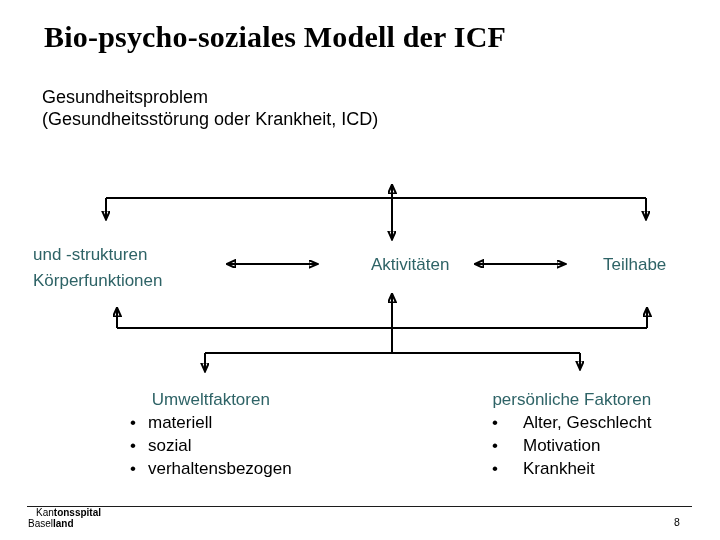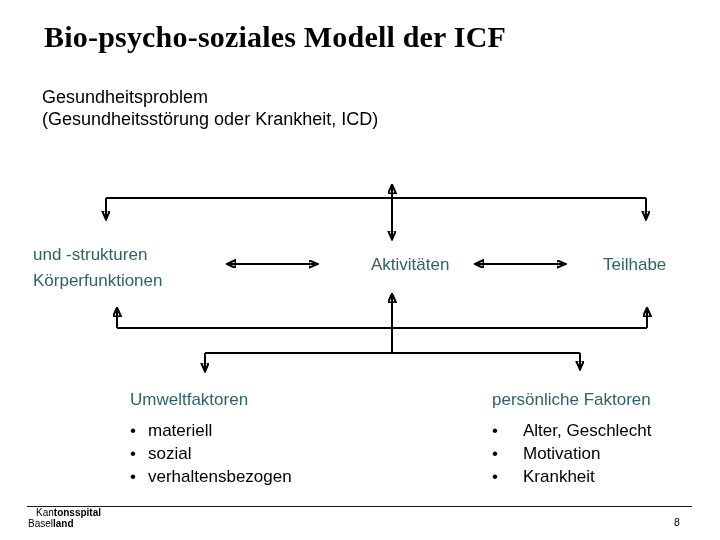--- a/index.html
+++ b/index.html
@@ -22,21 +22,21 @@
   .mid-label{
     position:absolute;font-size:17px;line-height:26px;
     color:var(--accent-teal,#2E6366);white-space:nowrap;
   }
   .lbl-bodyfunc{left:33px;top:242px;}
   .lbl-activities{left:334px;top:252px;margin-left:37px;}
   .lbl-participation{left:603px;top:252px;}
   .factors{position:absolute;font-size:17px;line-height:23px;white-space:nowrap;}
   .factors-env{left:130px;top:388px;}
   .factors-pers{left:492px;top:388px;}
-  .factors-heading{color:var(--accent-teal,#2E6366);margin-bottom:8px;}
+  .factors-heading{color:var(--accent-teal,#2E6366);margin-bottom:0;text-align:center;}
   .bullet-row{display:flex;color:#000;}
   .factors-env .bullet{width:18px;}
   .factors-pers .bullet{width:31px;}
   .footer-rule{position:absolute;left:27px;top:506px;width:665px;height:1px;background:#1c1c1c;}
   .logo{position:absolute;left:28px;top:508px;font-size:10px;line-height:10.5px;color:#000;}
   .logo .l1{margin-left:8px;}
   .logo b{font-weight:bold;}
   .page-num{position:absolute;left:670px;top:516px;width:14px;text-align:center;font-size:10.5px;color:#000;}
 </style>
 </head>

